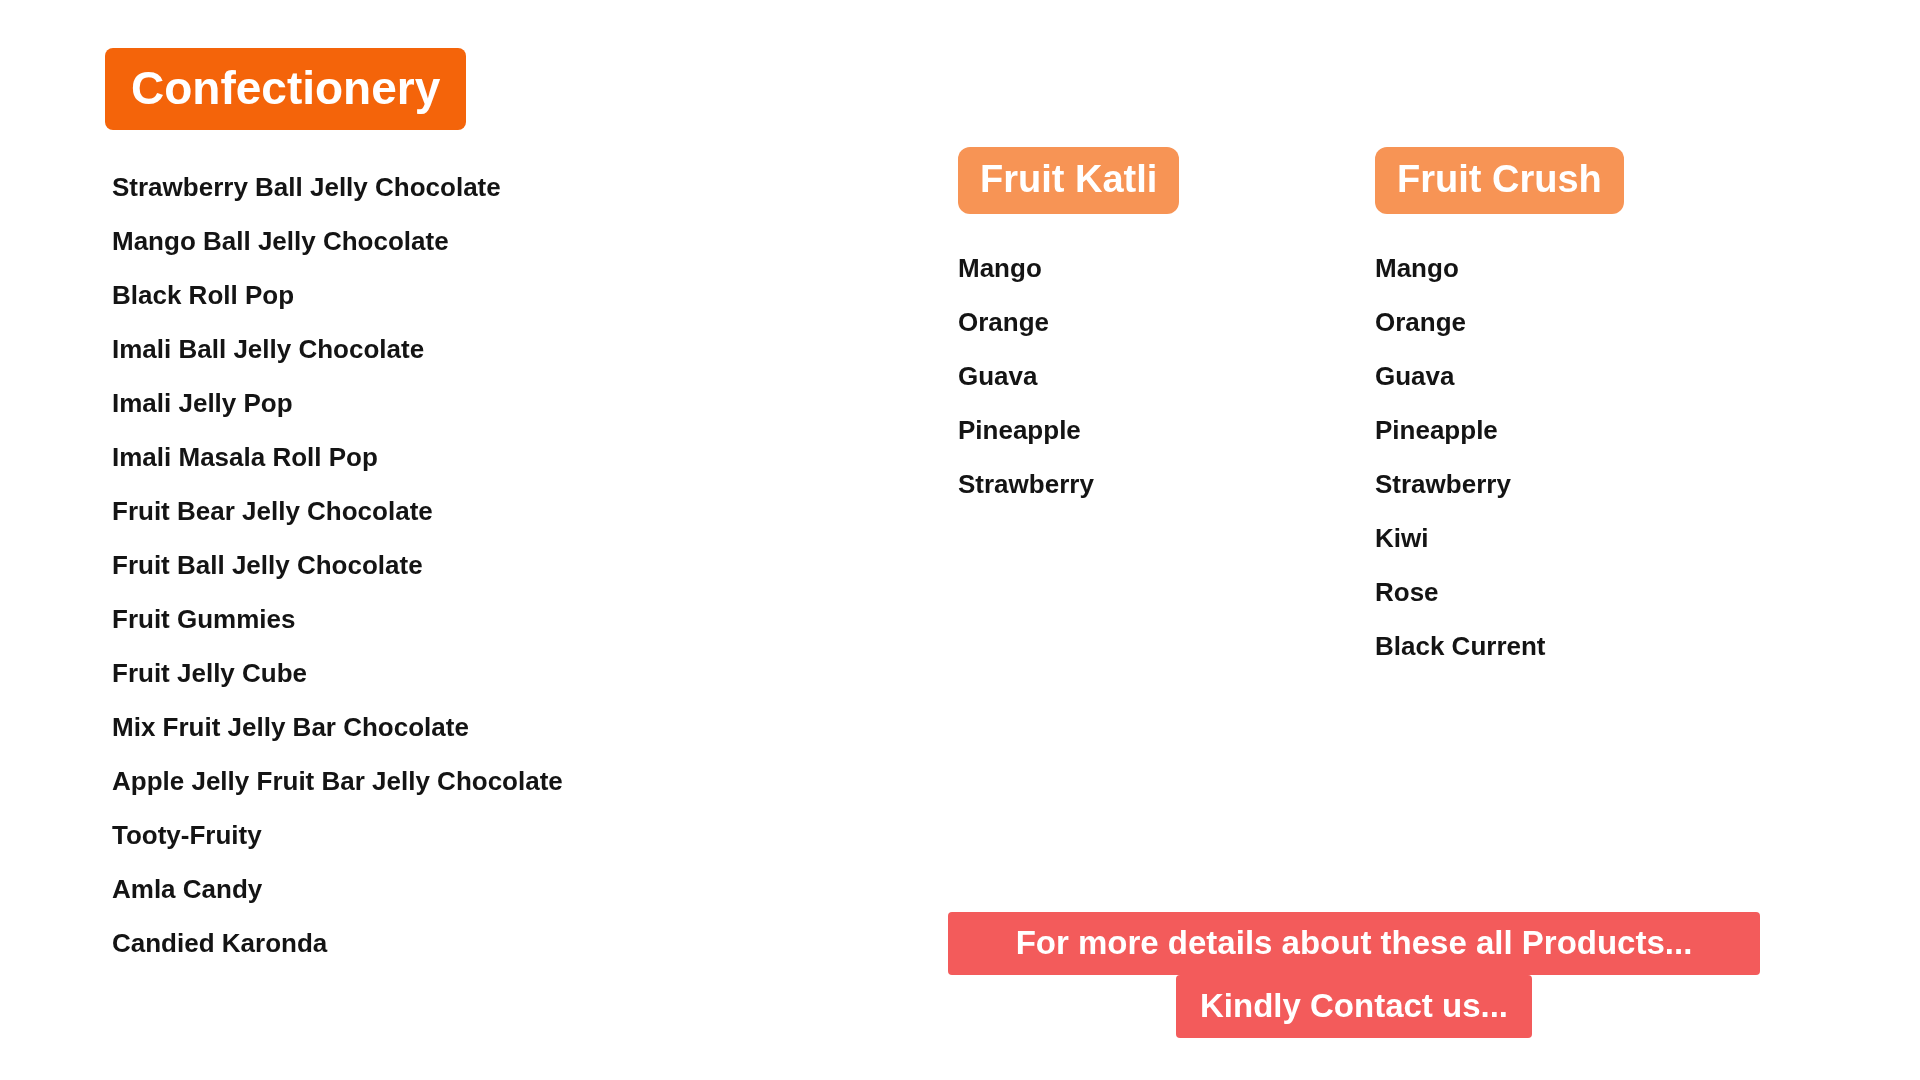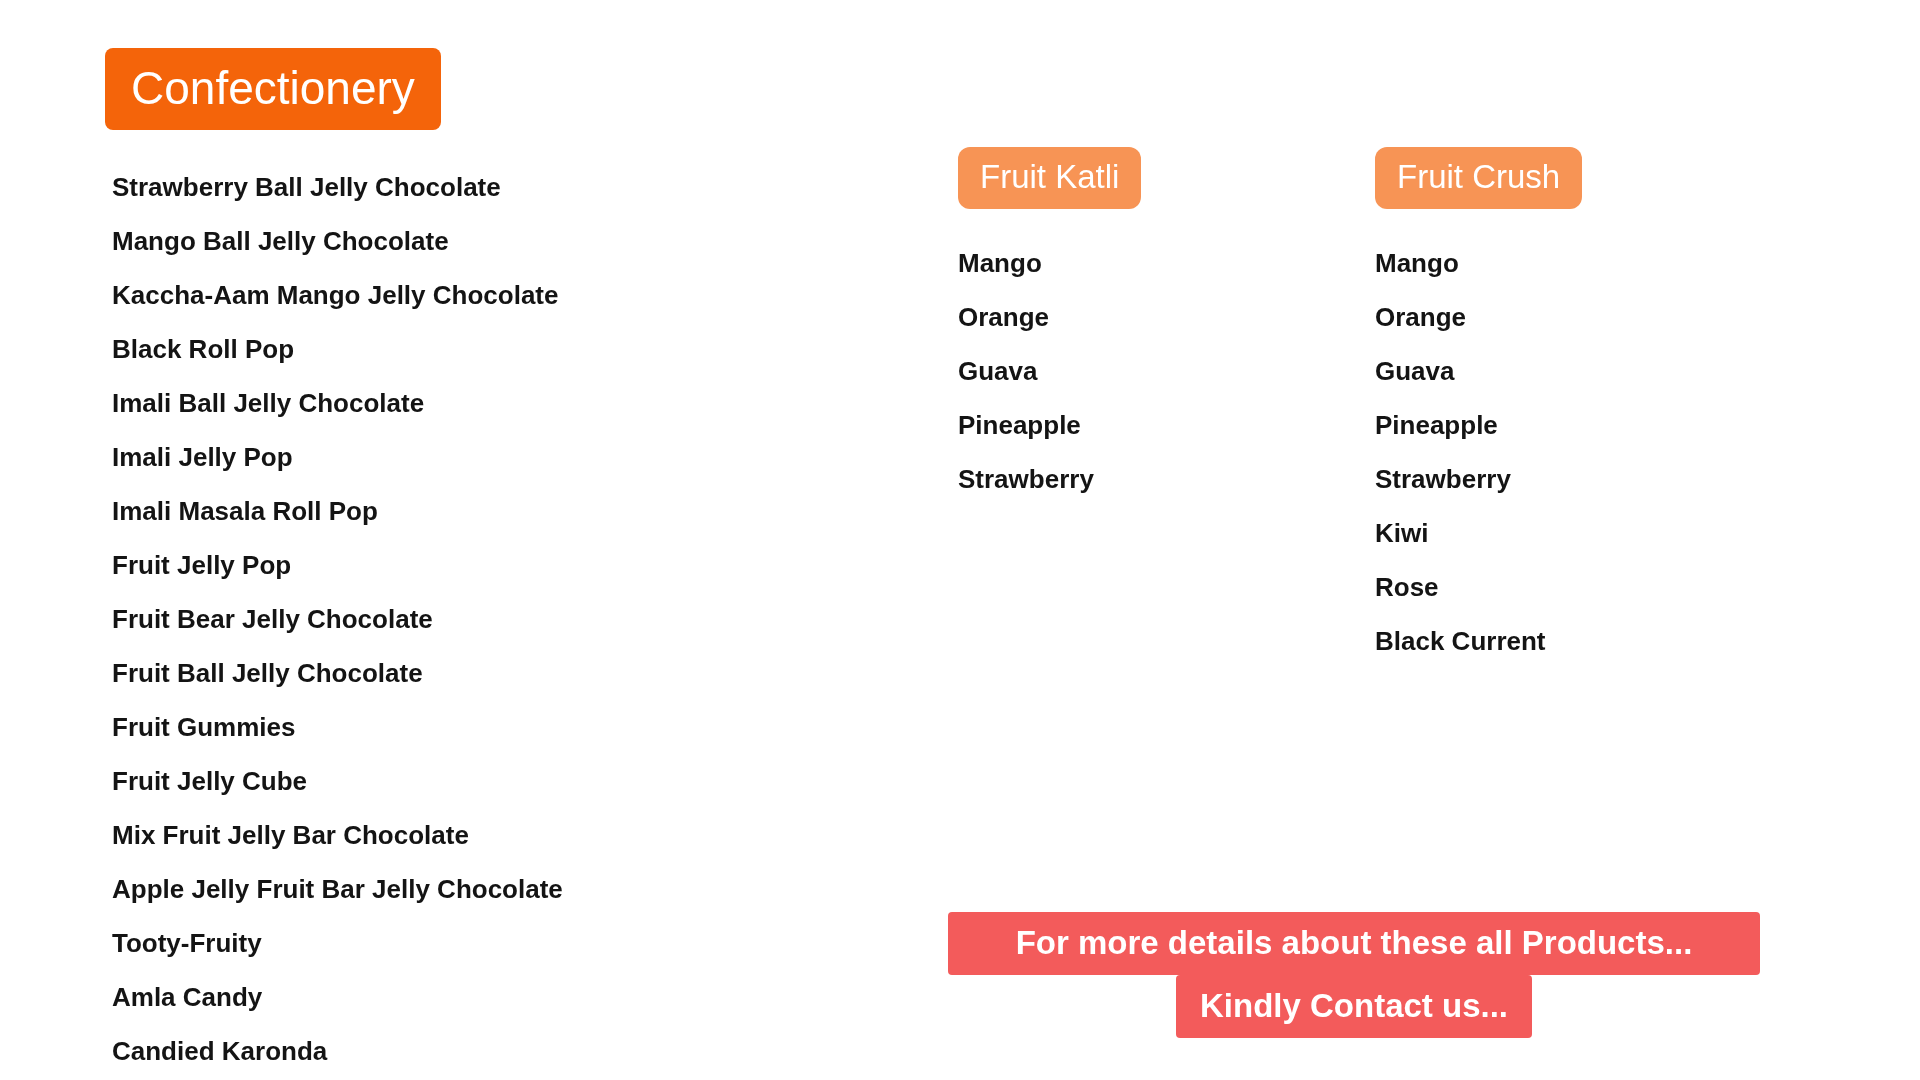--- a/index.html
+++ b/index.html
@@ -14,32 +14,32 @@
   html,body{width:1920px;height:1080px;}
   body{
     background:var(--page-bg);
     font-family:"Liberation Sans", sans-serif;
     position:relative;
     overflow:hidden;
   }
   .badge{
     display:inline-block;
     color:var(--badge-text);
-    font-weight:400;
+    font-weight:700;
     white-space:nowrap;
   }
   .badge.main{
     background:var(--confectionery-badge);
     font-size:46px;
     padding:13px 26px 15px 26px;
     border-radius:8px;
   }
   .badge.sub{
     background:var(--fruit-badge);
-    font-size:33px;
+    font-size:38px;
     padding:11px 22px 13px 22px;
     border-radius:12px;
   }
   .item-list{
     list-style:none;
     color:var(--list-text);
     font-size:26px;
     font-weight:700;
     line-height:54px;
   }
@@ -73,26 +73,24 @@
   .banner-line.first{width:100%;text-align:center;}
 </style>
 </head>
 <body>
 
 <div class="section" id="confectionery-section">
   <span class="badge main">Confectionery</span>
   <ul class="item-list">
       <li>Strawberry Ball Jelly Chocolate</li>
       <li>Mango Ball Jelly Chocolate</li>
-      <li>Kaccha-Aam Mango Jelly Chocolate</li>
       <li>Black Roll Pop</li>
       <li>Imali Ball Jelly Chocolate</li>
       <li>Imali Jelly Pop</li>
       <li>Imali Masala Roll Pop</li>
-      <li>Fruit Jelly Pop</li>
       <li>Fruit Bear Jelly Chocolate</li>
       <li>Fruit Ball Jelly Chocolate</li>
       <li>Fruit Gummies</li>
       <li>Fruit Jelly Cube</li>
       <li>Mix Fruit Jelly Bar Chocolate</li>
       <li>Apple Jelly Fruit Bar Jelly Chocolate</li>
       <li>Tooty-Fruity</li>
       <li>Amla Candy</li>
       <li>Candied Karonda</li>
     </ul>

